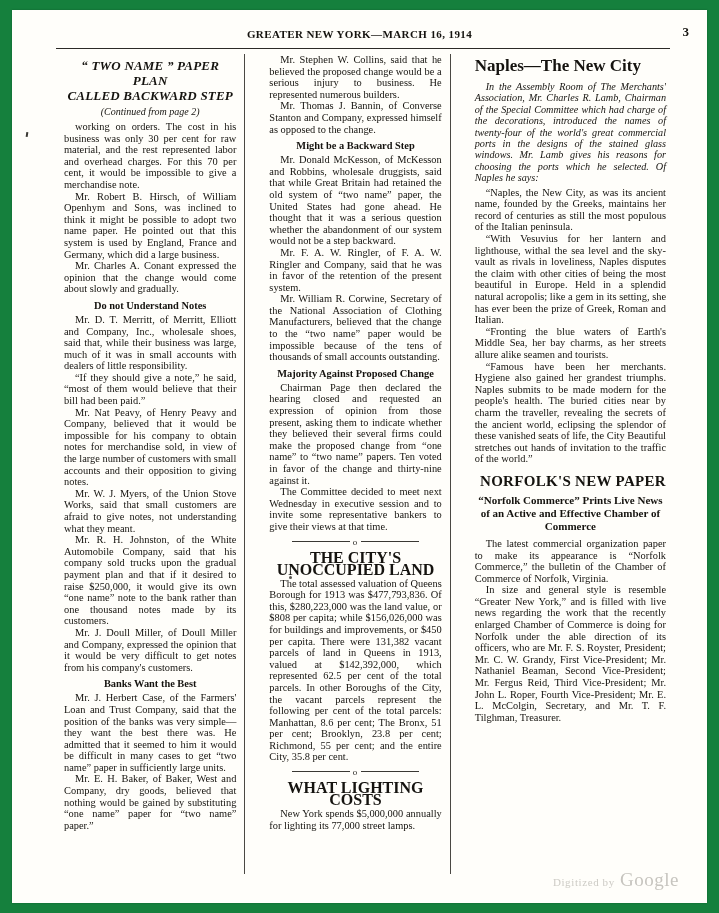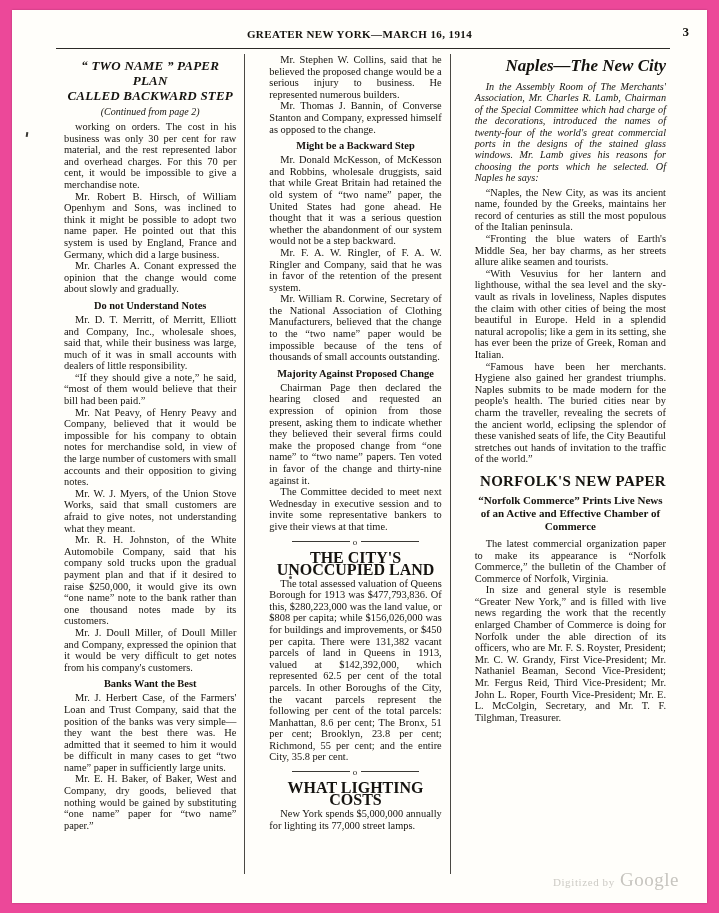--- a/index.html
+++ b/index.html
@@ -4,21 +4,21 @@
 <style>
   html, body {
     margin: 0;
     padding: 0;
     background: #b9b7b2;
   }
   .page {
     position: relative;
     width: 719px;
     height: 913px;
-    background: #ec4899;
+    background: #15803d;
     overflow: hidden;
     font-family: "Liberation Serif", serif;
     color: #15130f;
   }
   .paper {
     position: absolute;
     left: 12px;
     top: 10px;
     width: 695px;
     height: 893px;
@@ -97,22 +97,21 @@
     text-align: center;
     margin: 5px 0 2px 0;
     line-height: 12px;
   }
   .subhead.big {
     font-size: 16px;
   }
   .naples-head {
     font-size: 17px;
     font-weight: bold;
-    font-style: italic;
-    text-align: right;
+    text-align: left;
     margin: 2px 0 5px 0;
   }
   .italic-lead {
     font-size: 10.2px;
     font-style: italic;
     line-height: 11.4px;
     text-align: justify;
     text-indent: 11px;
     margin: 0 0 3px 0;
   }
@@ -232,22 +231,22 @@
         <p>The total assessed valuation of Queens Borough for 1913 was $477,793,836.  Of this, $280,223,000 was the land value, or $808 per capita; while $156,026,000 was for buildings and improvements, or $450 per capita.  There were 131,382 vacant parcels of land in Queens in 1913, valued at $142,392,000, which represented 62.5 per cent of the total parcels.  In other Boroughs of the City, the vacant parcels represent the following per cent of the total parcels: Manhattan, 8.6 per cent; The Bronx, 51 per cent; Brooklyn, 23.8 per cent; Richmond, 55 per cent; and the entire City, 35.8 per cent.</p>
         <div class="dinkus"><span></span><i>o</i><span></span></div>
         <div class="subhead big">WHAT LIGHTING COSTS</div>
         <p>New York spends $5,000,000 annually for lighting its 77,000 street lamps.</p>
       </div>
 
       <div class="col c3">
         <div class="naples-head">Naples—The New City</div>
         <div class="italic-lead">In the Assembly Room of The Merchants' Association, Mr. Charles R. Lamb, Chairman of the Special Committee which had charge of the decorations, introduced the names of twenty-four of the world's great commercial ports in the designs of the stained glass windows. Mr. Lamb gives his reasons for choosing the ports which he selected.  Of Naples he says:</div>
         <p>“Naples, the New City, as was its ancient name, founded by the Greeks, maintains her record of centuries as still the most populous of the Italian peninsula.</p>
+        <p>“With Vesuvius for her lantern and lighthouse, withal the sea level and the sky-vault as rivals in loveliness, Naples disputes the claim with other cities of being the most beautiful in Europe.  Held in a splendid natural acropolis; like a gem in its setting, she has ever been the prize of Greek, Roman and Italian.</p>
         <p>“Fronting the blue waters of Earth's Middle Sea, her bay charms, as her streets allure alike seamen and tourists.</p>
-        <p>“With Vesuvius for her lantern and lighthouse, withal the sea level and the sky-vault as rivals in loveliness, Naples disputes the claim with other cities of being the most beautiful in Europe.  Held in a splendid natural acropolis; like a gem in its setting, she has ever been the prize of Greek, Roman and Italian.</p>
         <p>“Famous have been her merchants.  Hygiene also gained her grandest triumphs.  Naples submits to be made modern for the people's health.  The buried cities near by charm the traveller, revealing the secrets of the ancient world, eclipsing the splendor of these vanished seats of life, the City Beautiful stretches out hands of invitation to the traffic of the world.”</p>
         <div class="norfolk-head">NORFOLK'S NEW PAPER</div>
         <div class="norfolk-sub">“Norfolk Commerce” Prints Live News of an Active and Effective Chamber of Commerce</div>
         <p>The latest commercial organization paper to make its appearance is “Norfolk Commerce,” the bulletin of the Chamber of Commerce of Norfolk, Virginia.</p>
         <p>In size and general style is resemble “Greater New York,” and is filled with live news regarding the work that the recently enlarged Chamber of Commerce is doing for Norfolk under the able direction of its officers, who are Mr. F. S. Royster, President; Mr. C. W. Grandy, First Vice-President; Mr. Nathaniel Beaman, Second Vice-President; Mr. Fergus Reid, Third Vice-President; Mr. John L. Roper, Fourth Vice-President; Mr. E. L. McColgin, Secretary, and Mr. T. F. Tilghman, Treasurer.</p>
       </div>
 
     </div>
 
     <div class="watermark">

